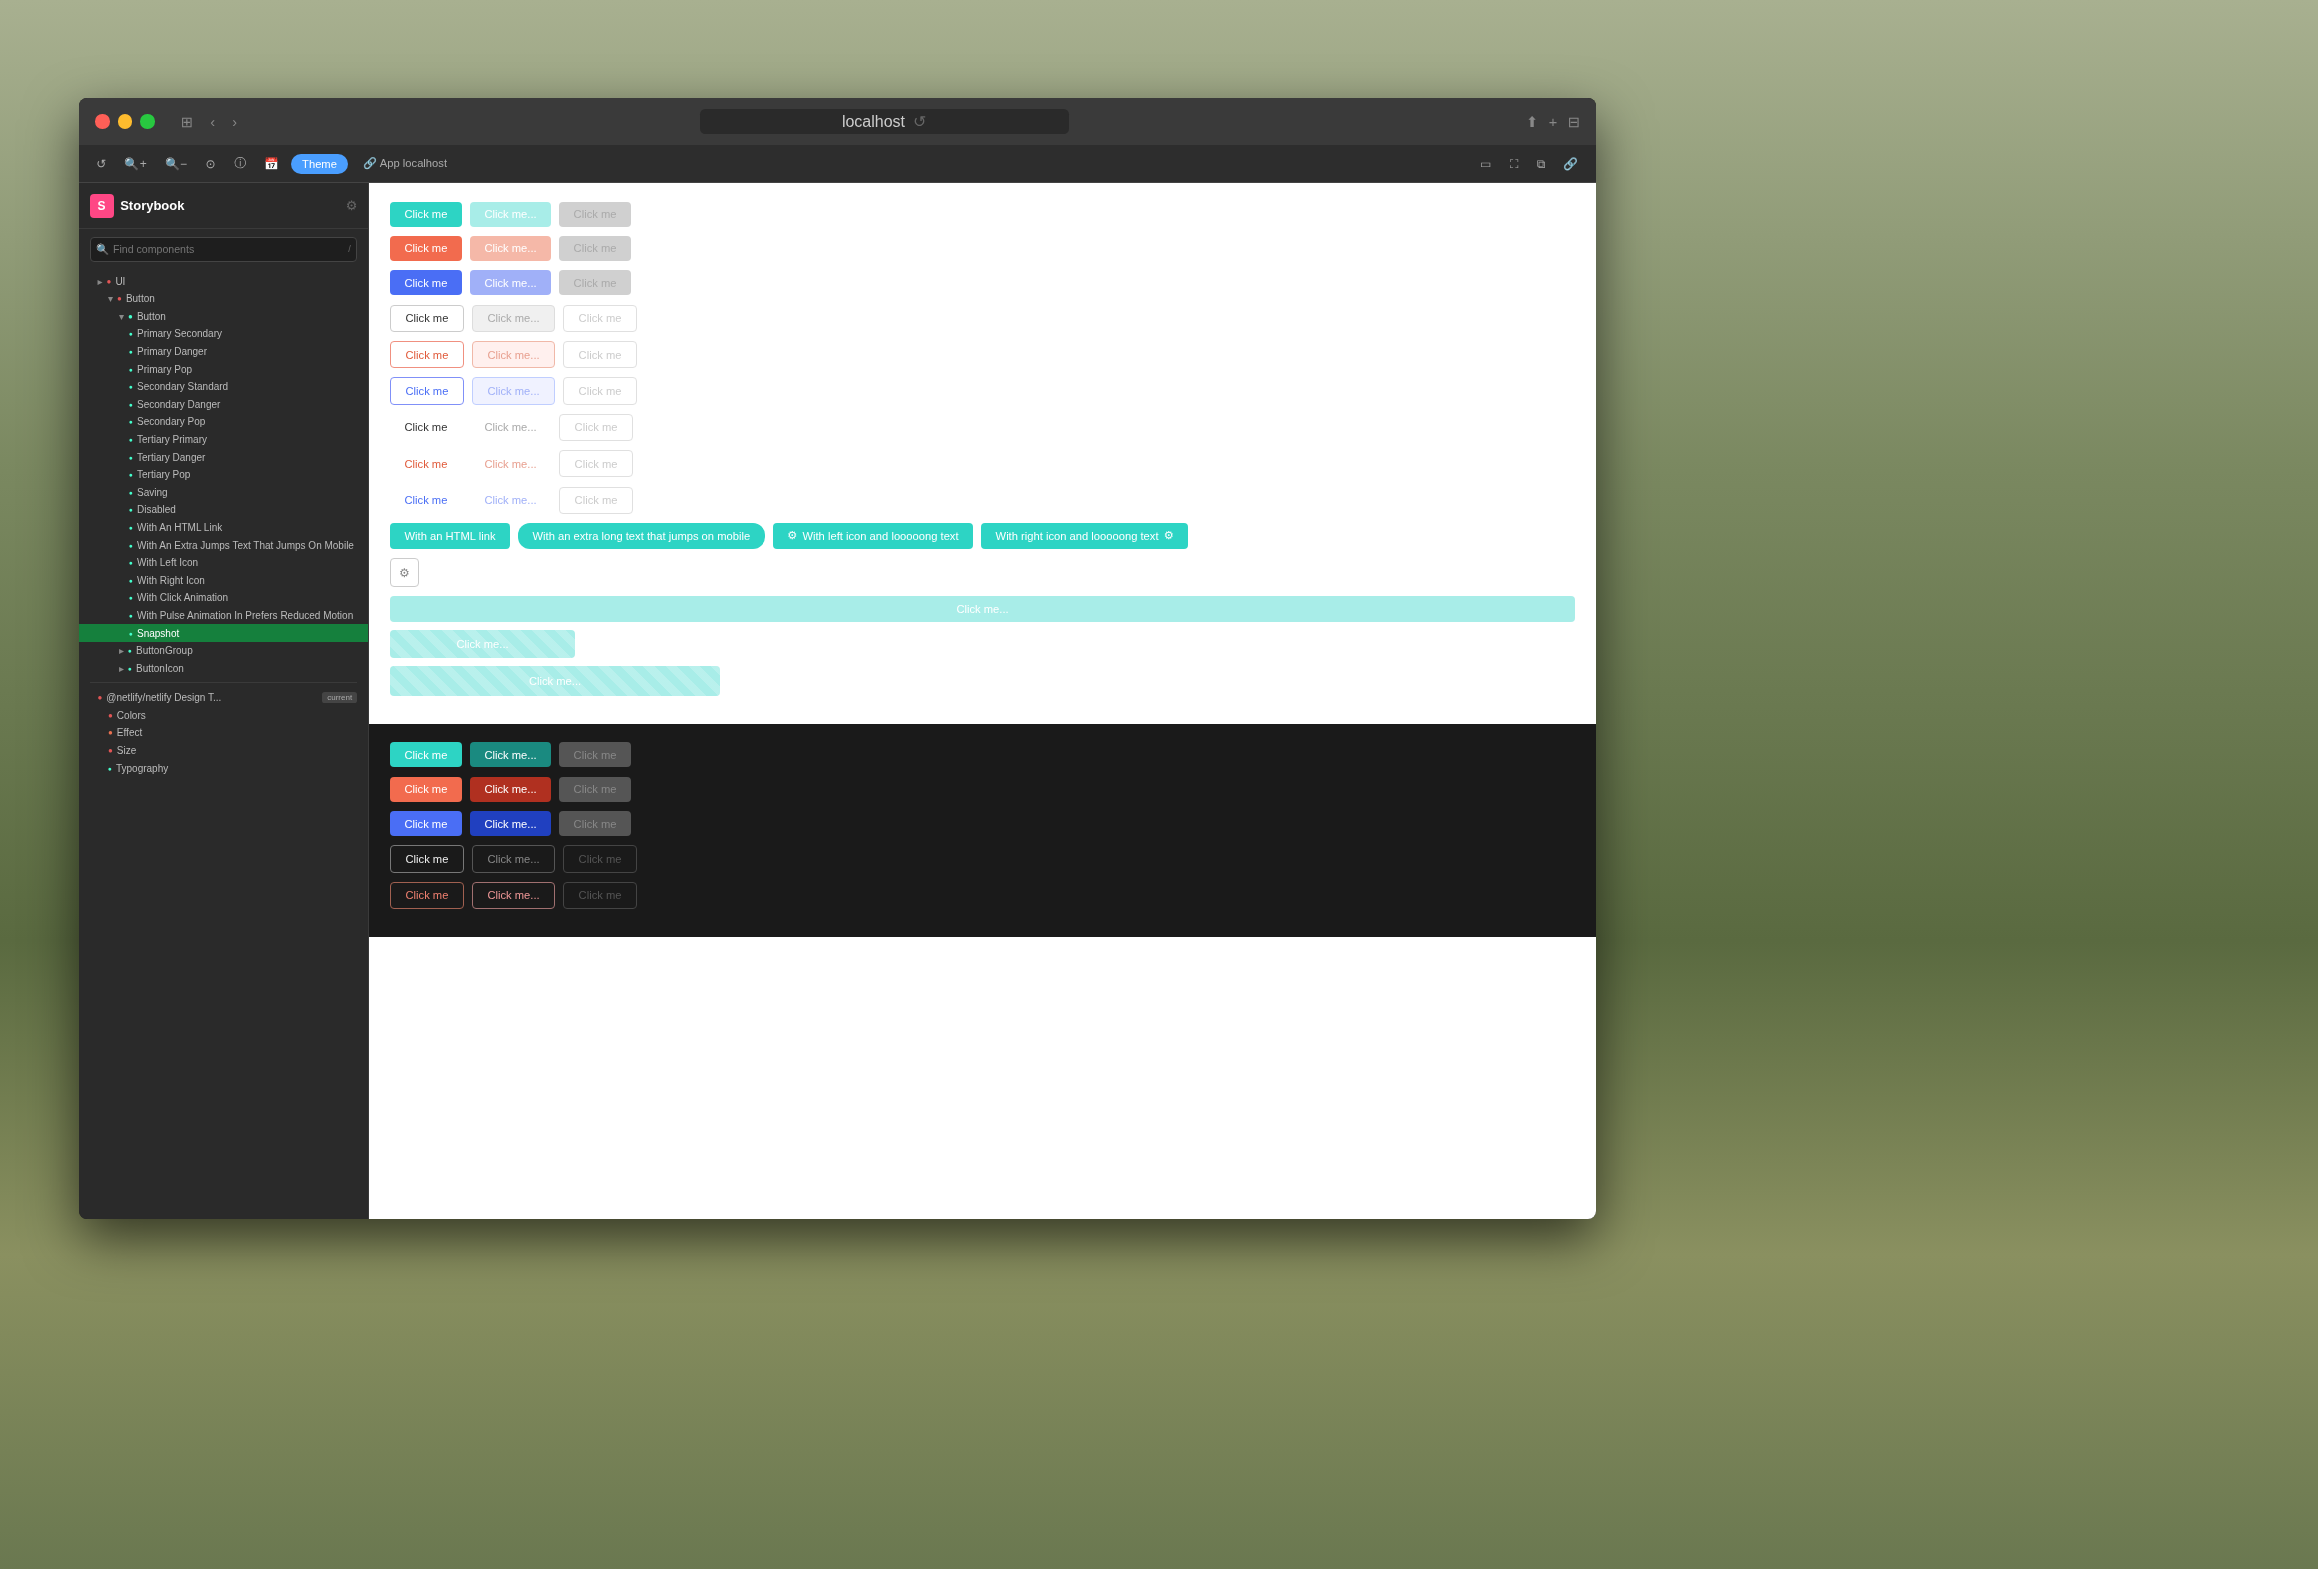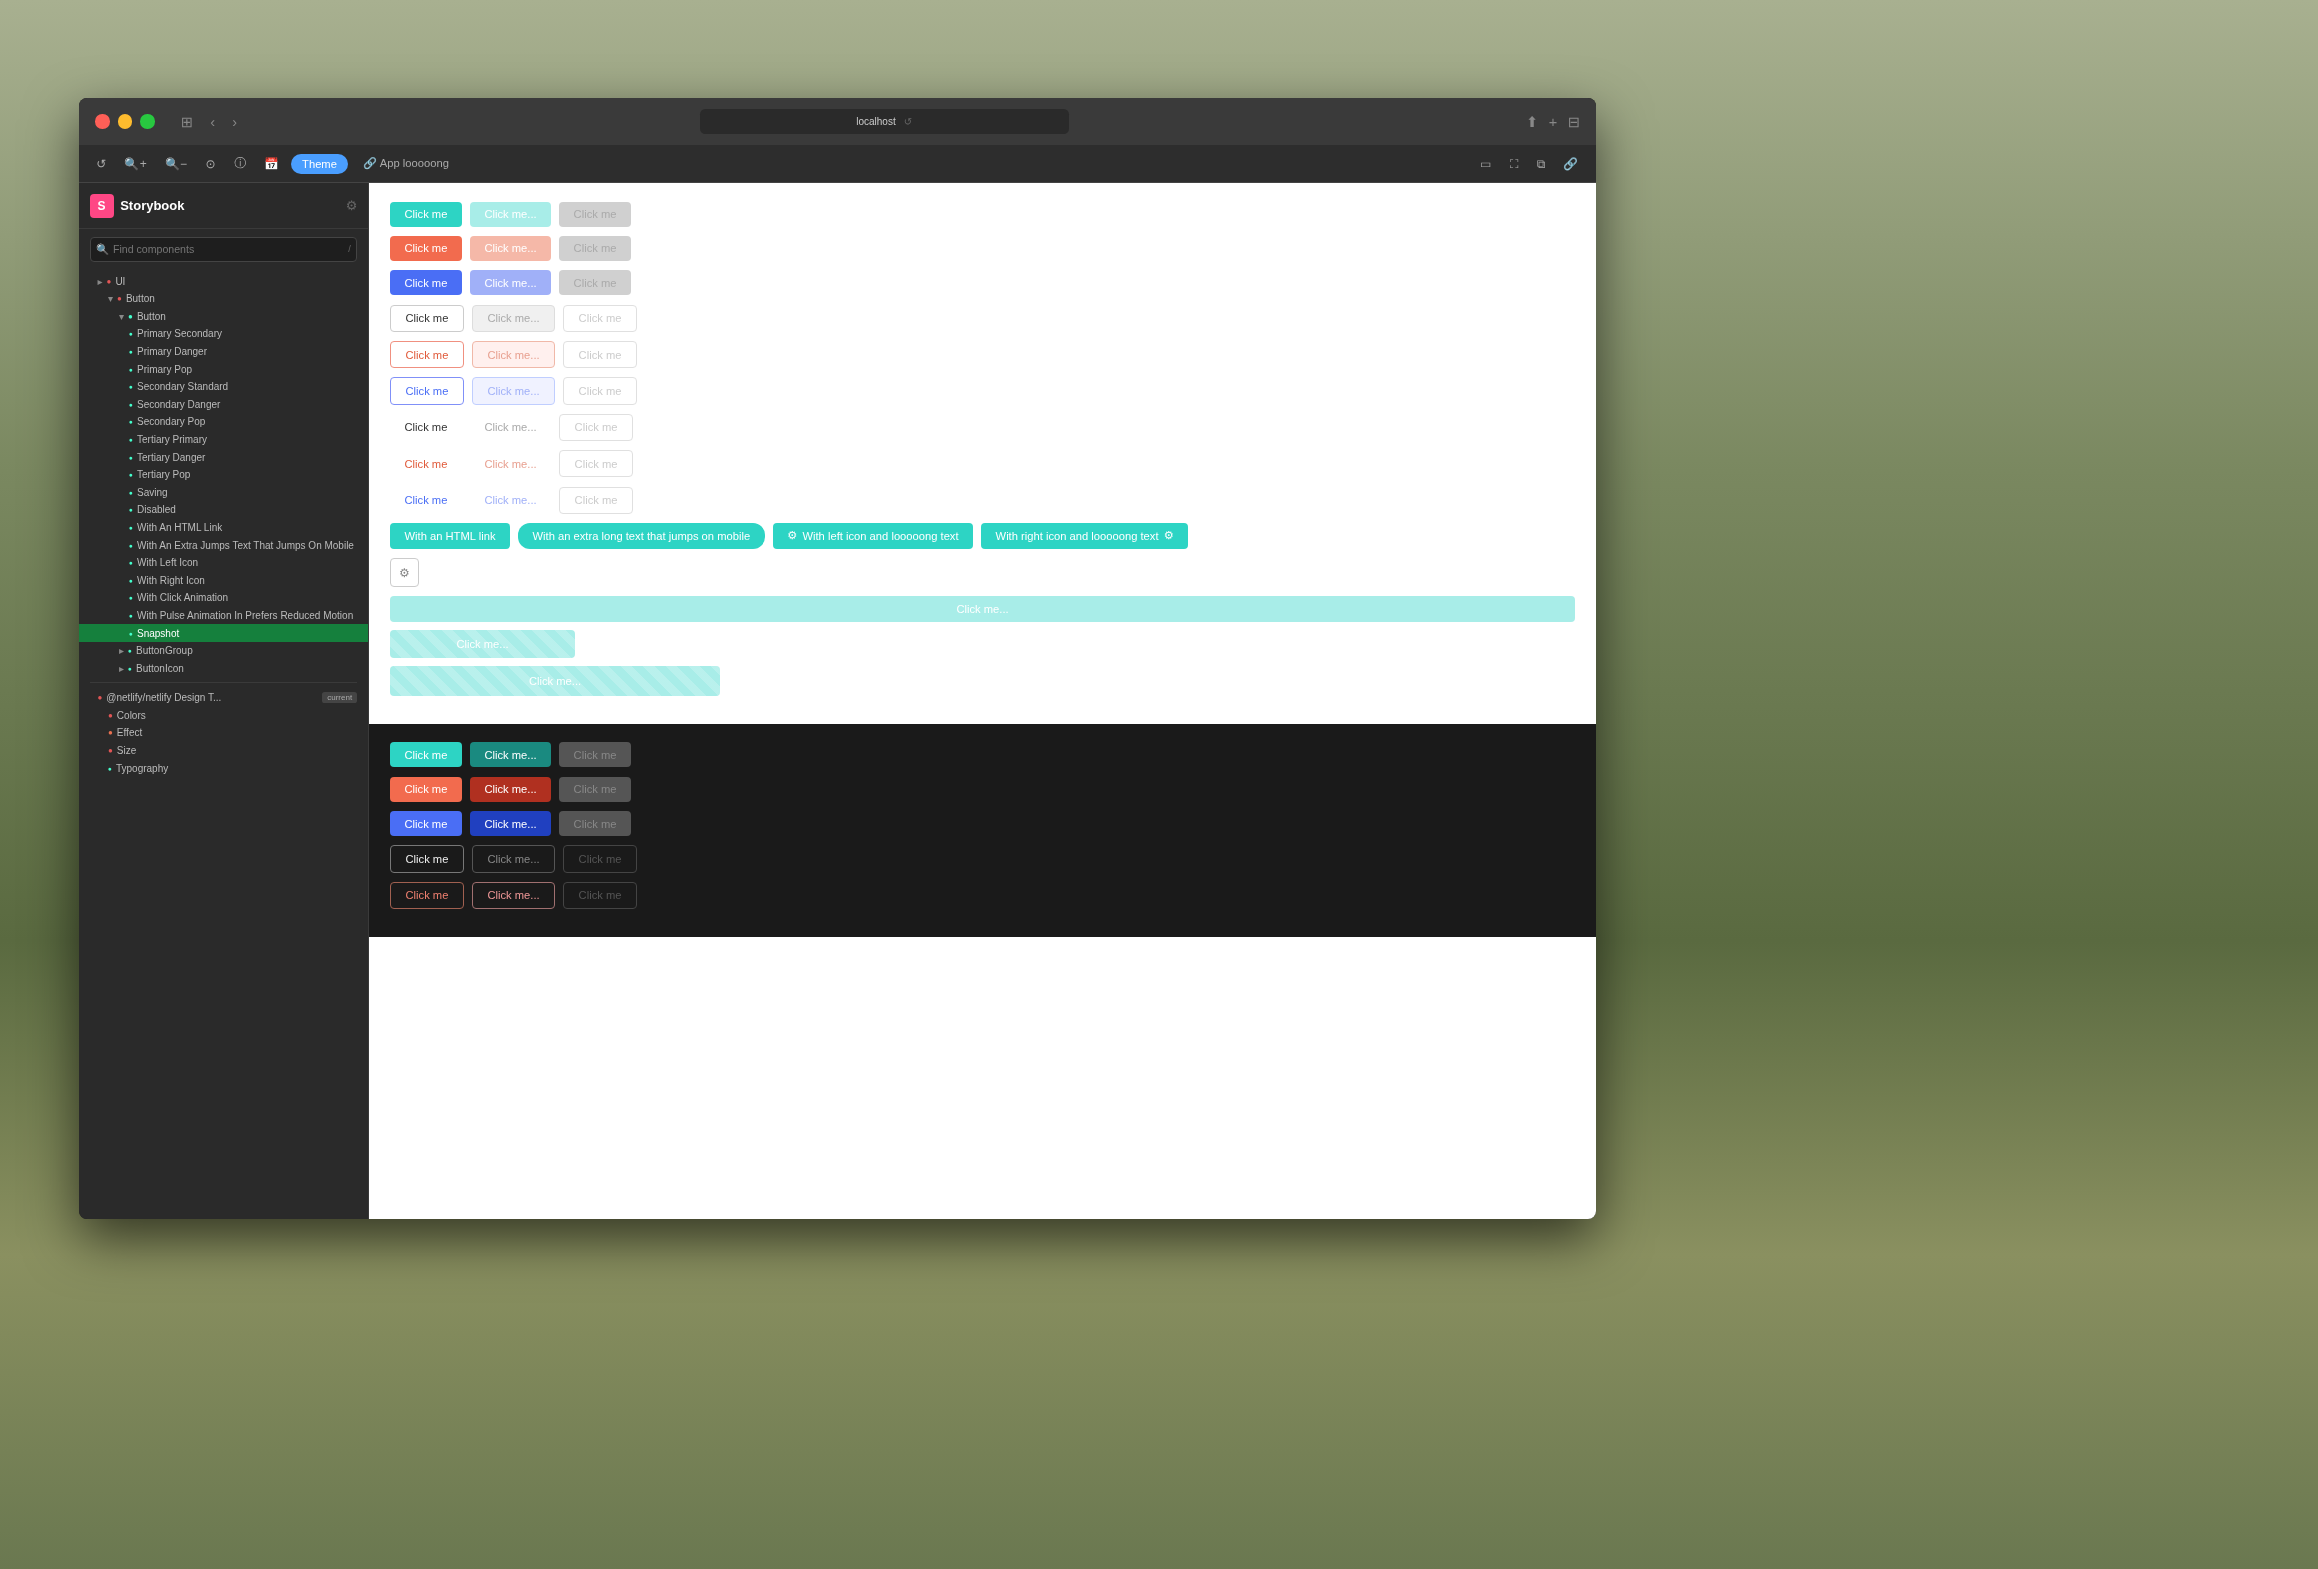--- a/index.html
+++ b/index.html
@@ -86,21 +86,21 @@
     }
     .address-bar {
       width: 369px;
       height: 25px;
       background: #2a2a2a;
       border-radius: 5.3px;
       display: flex;
       align-items: center;
       justify-content: center;
       color: #ccc;
-      font-size: 10px;
+      font-size: 16px;
     }
 
     .toolbar-right {
       display: flex;
       gap: 10.6px;
       align-items: center;
       color: #888;
       font-size: 14.5px;
     }
 
@@ -671,21 +671,21 @@
     <button class="sb-tool-btn">↺</button>
     <button class="sb-tool-btn">🔍+</button>
     <button class="sb-tool-btn">🔍−</button>
     <button class="sb-tool-btn">⊙</button>
     <button class="sb-tool-btn">ⓘ</button>
     <button class="sb-tool-btn">📅</button>
 
     <button class="sb-tab active">Theme</button>
     <button class="sb-tab sb-tab-app">
       <span>🔗</span>
-      <span>App looooong</span>
+      <span>App localhost</span>
     </button>
 
     <div class="sb-right-tools">
       <button class="sb-tool-btn">▭</button>
       <button class="sb-tool-btn">⛶</button>
       <button class="sb-tool-btn">⧉</button>
       <button class="sb-tool-btn">🔗</button>
     </div>
   </div>
 

